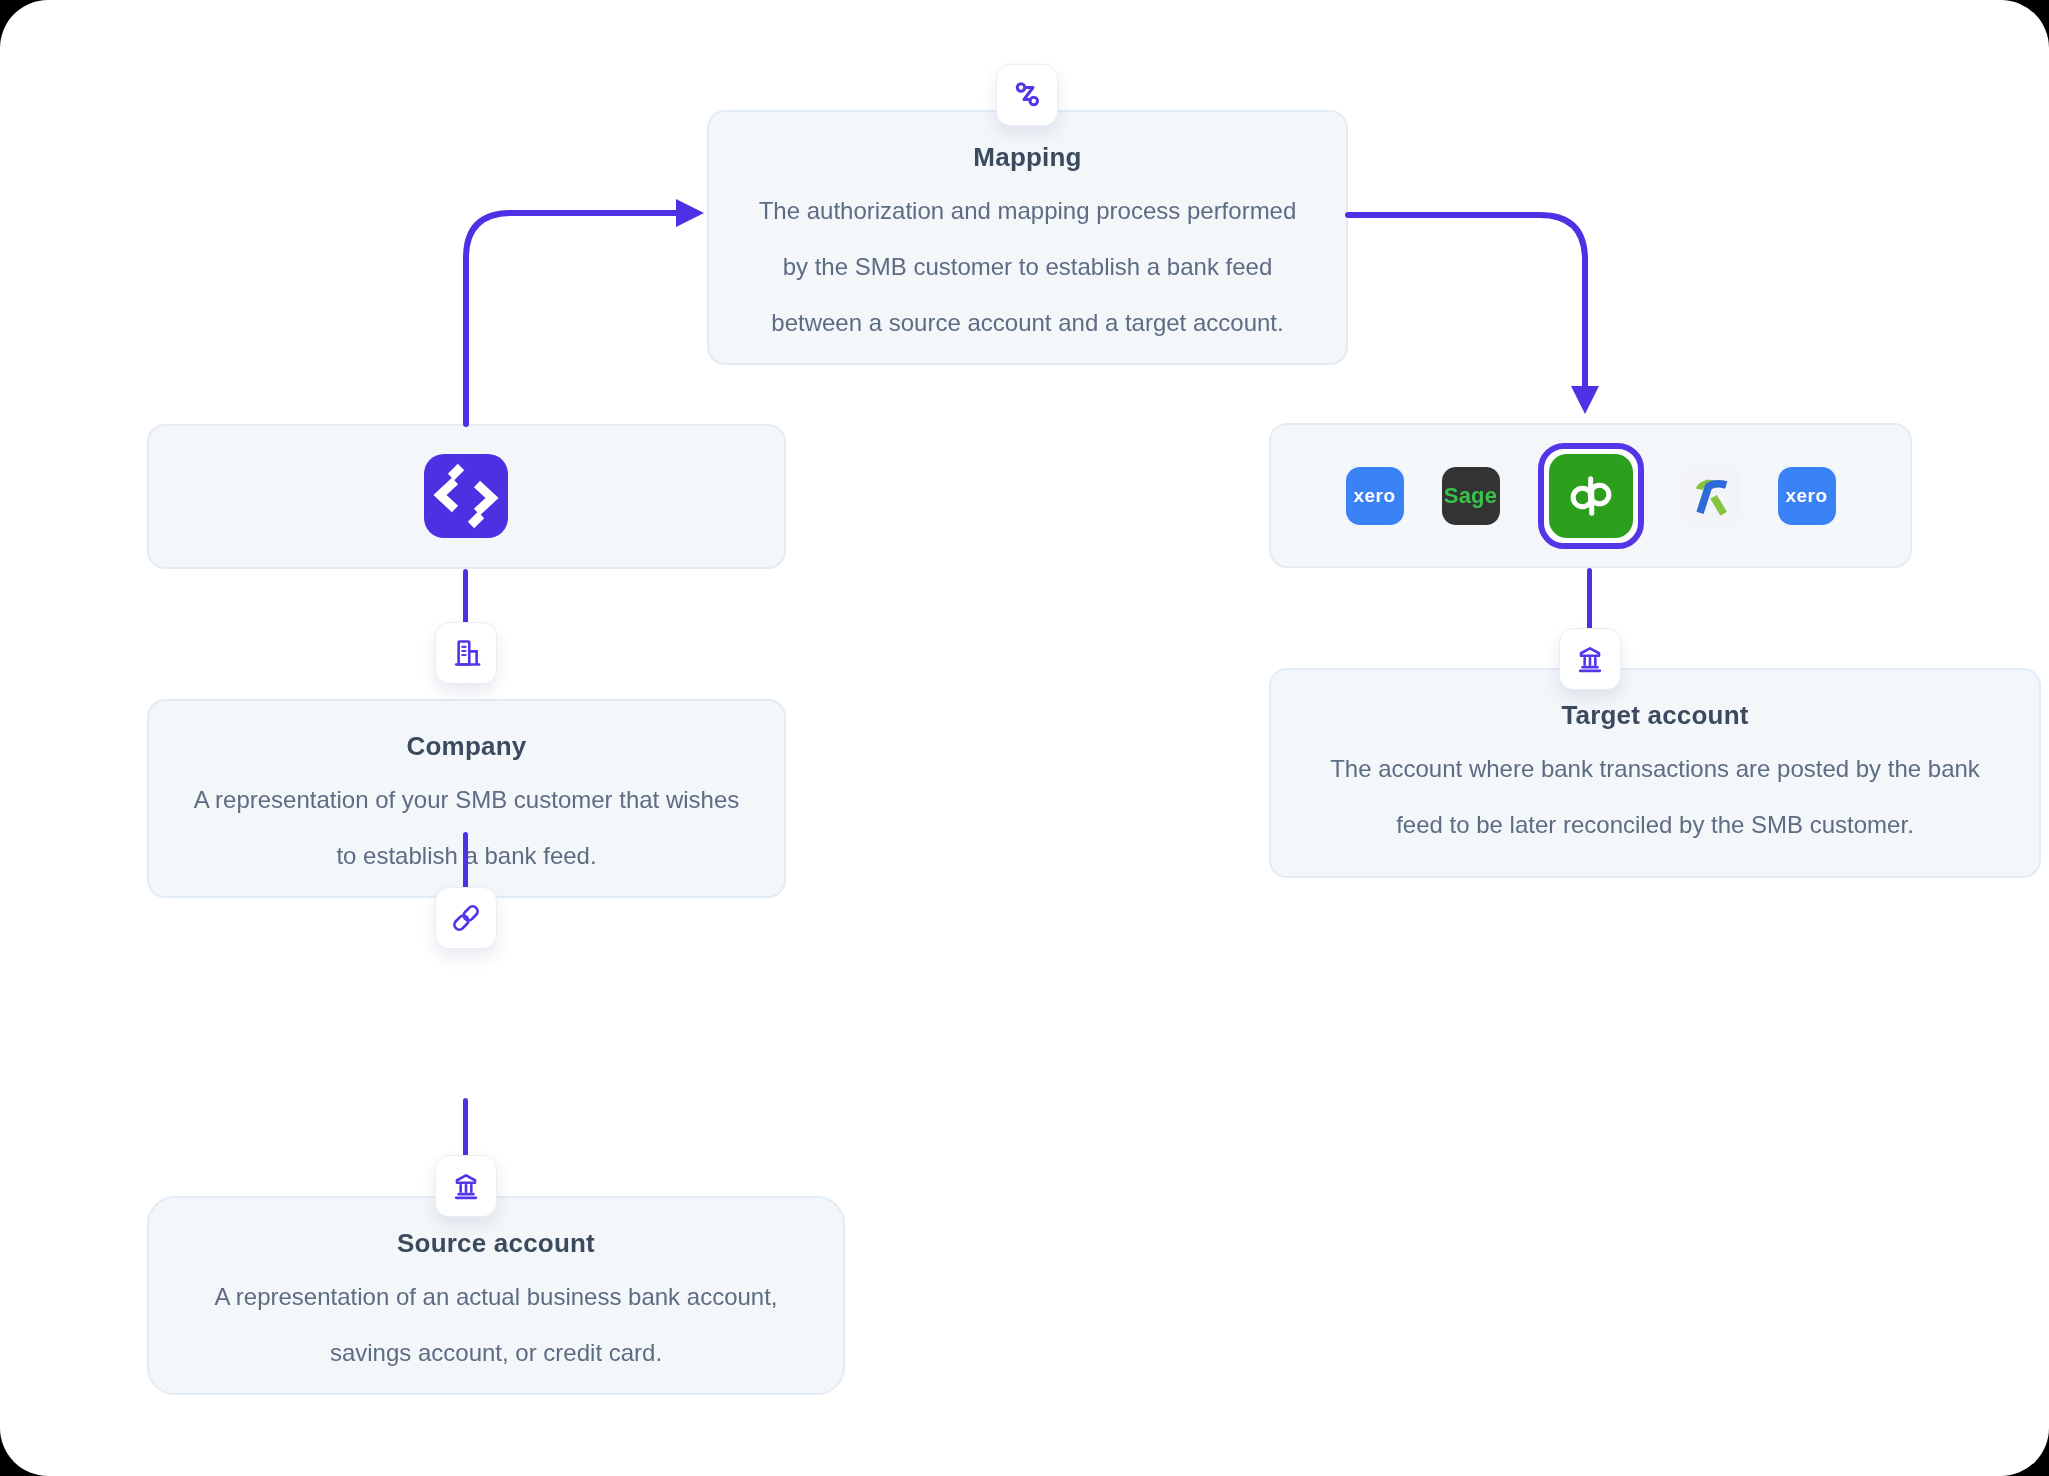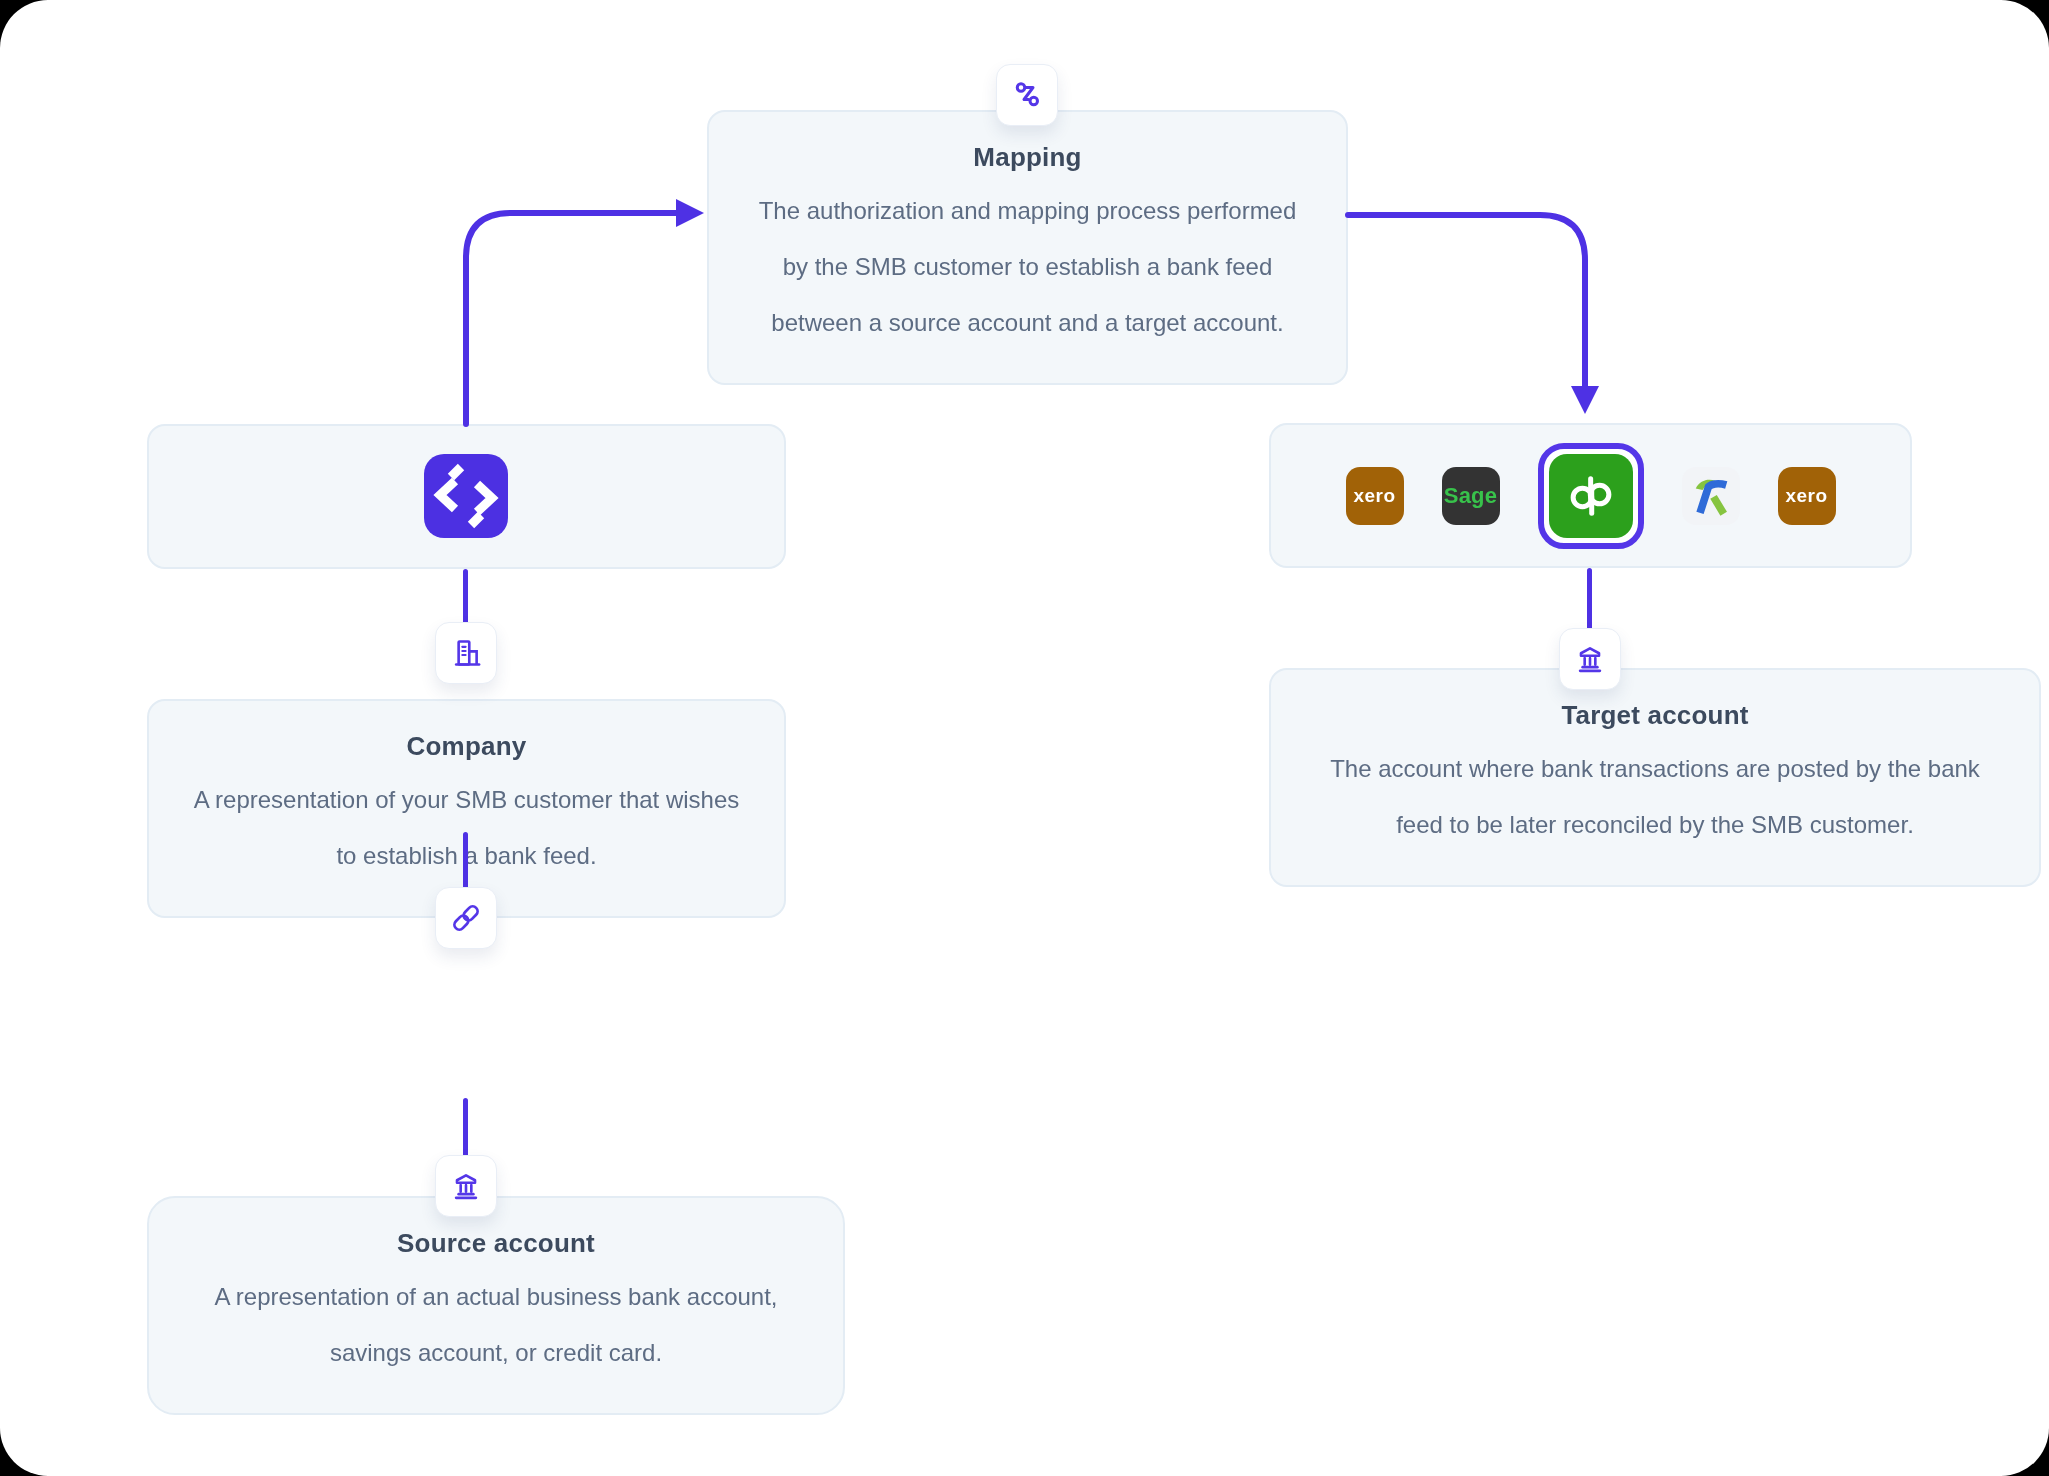--- a/index.html
+++ b/index.html
@@ -14,21 +14,21 @@
     overflow:hidden;
   }
 
   
   .node-box {
     position:absolute;
     background:#f3f7fa;
     border:2px solid #e3ecf4;
     border-radius:18px;
     text-align:center;
-    padding:30px 42px 32px 42px;
+    padding:30px 42px 12px 42px;
   }
   .node-box .title {
     font-size:26px;
     font-weight:700;
     color:#3c4a5e;
     letter-spacing:0.2px;
     margin-bottom:10px;
   }
   .node-box .body {
     font-size:24px;
@@ -92,21 +92,21 @@
     left:1269px; top:423px; width:643px; height:145px;
     display:flex; align-items:center; justify-content:center;
     gap:38px;
   }
   .tile {
     width:58px; height:58px;
     border-radius:14px;
     display:flex; align-items:center; justify-content:center;
     flex:0 0 auto;
   }
-  .tile-xero { background:#a16207; }
+  .tile-xero { background:#3b82f6; }
   .tile-xero .xero-text {
     color:#ffffff; font-size:19px; font-weight:600; letter-spacing:0.5px;
   }
   .tile-sage { background:#333333; }
   .tile-sage .sage-text {
     color:#38c24b; font-size:22px; font-weight:700; letter-spacing:0.2px;
   }
   .tile-freeagent { background:#f2f4f7; }
 
   .qb-ring {

